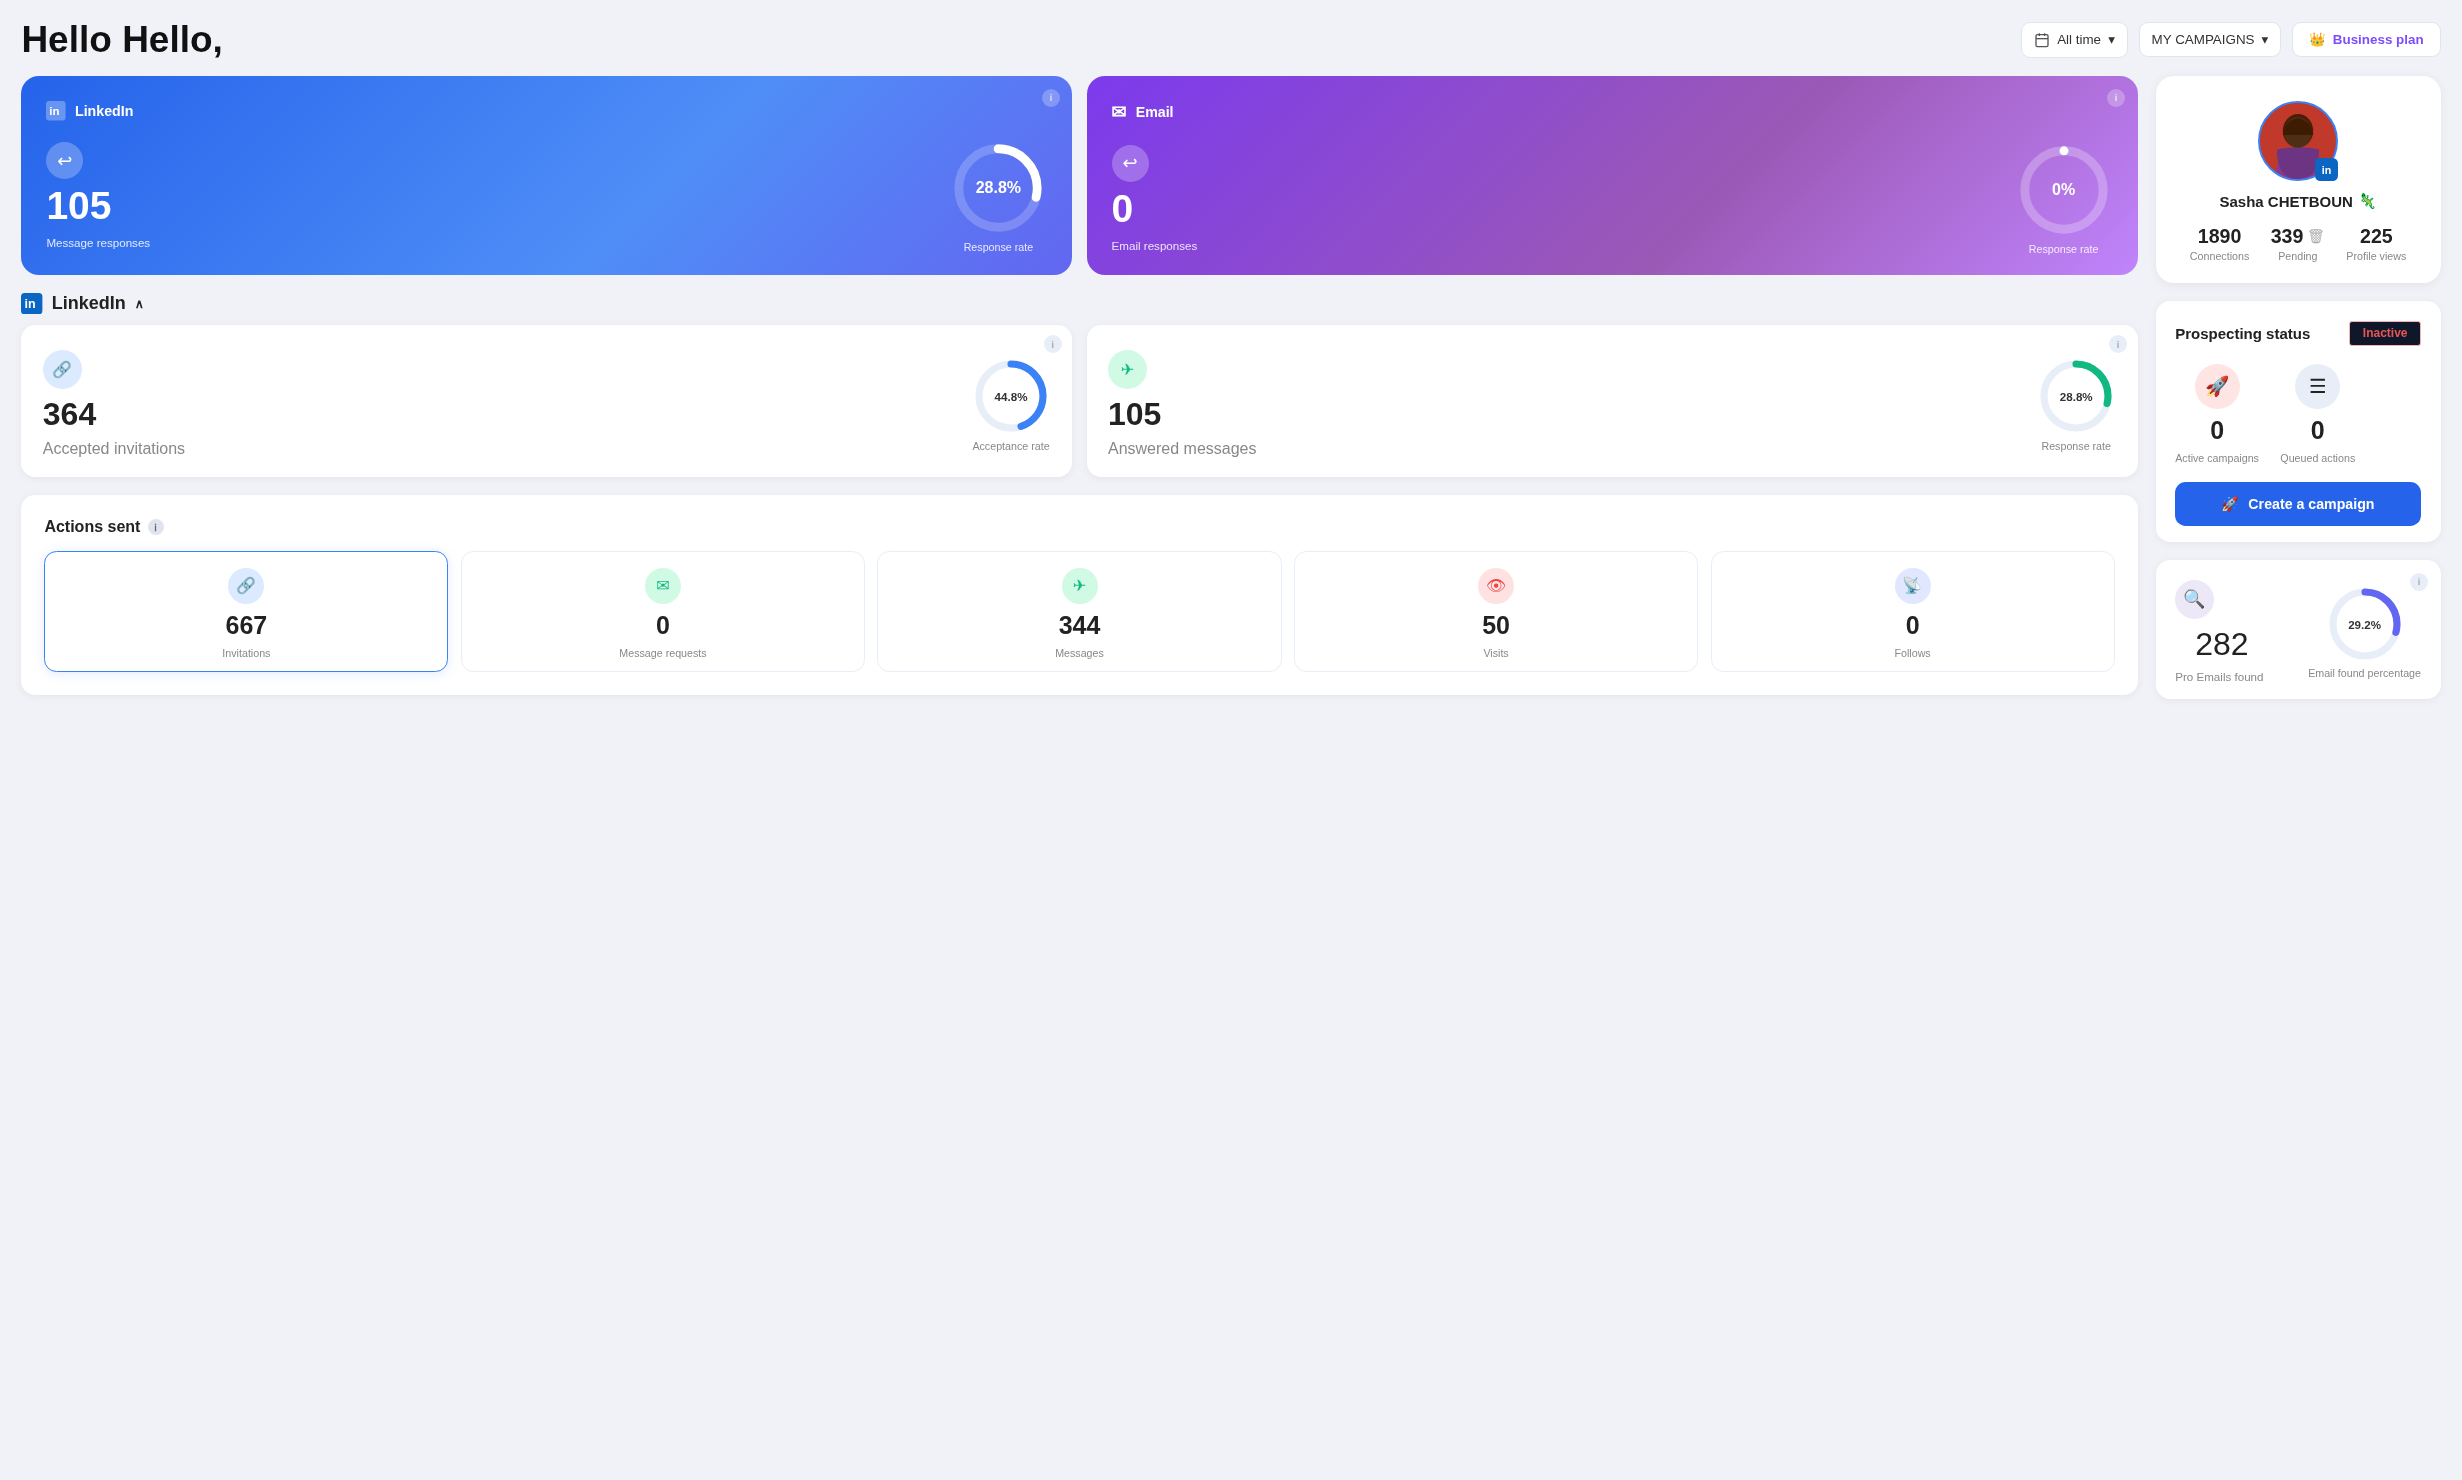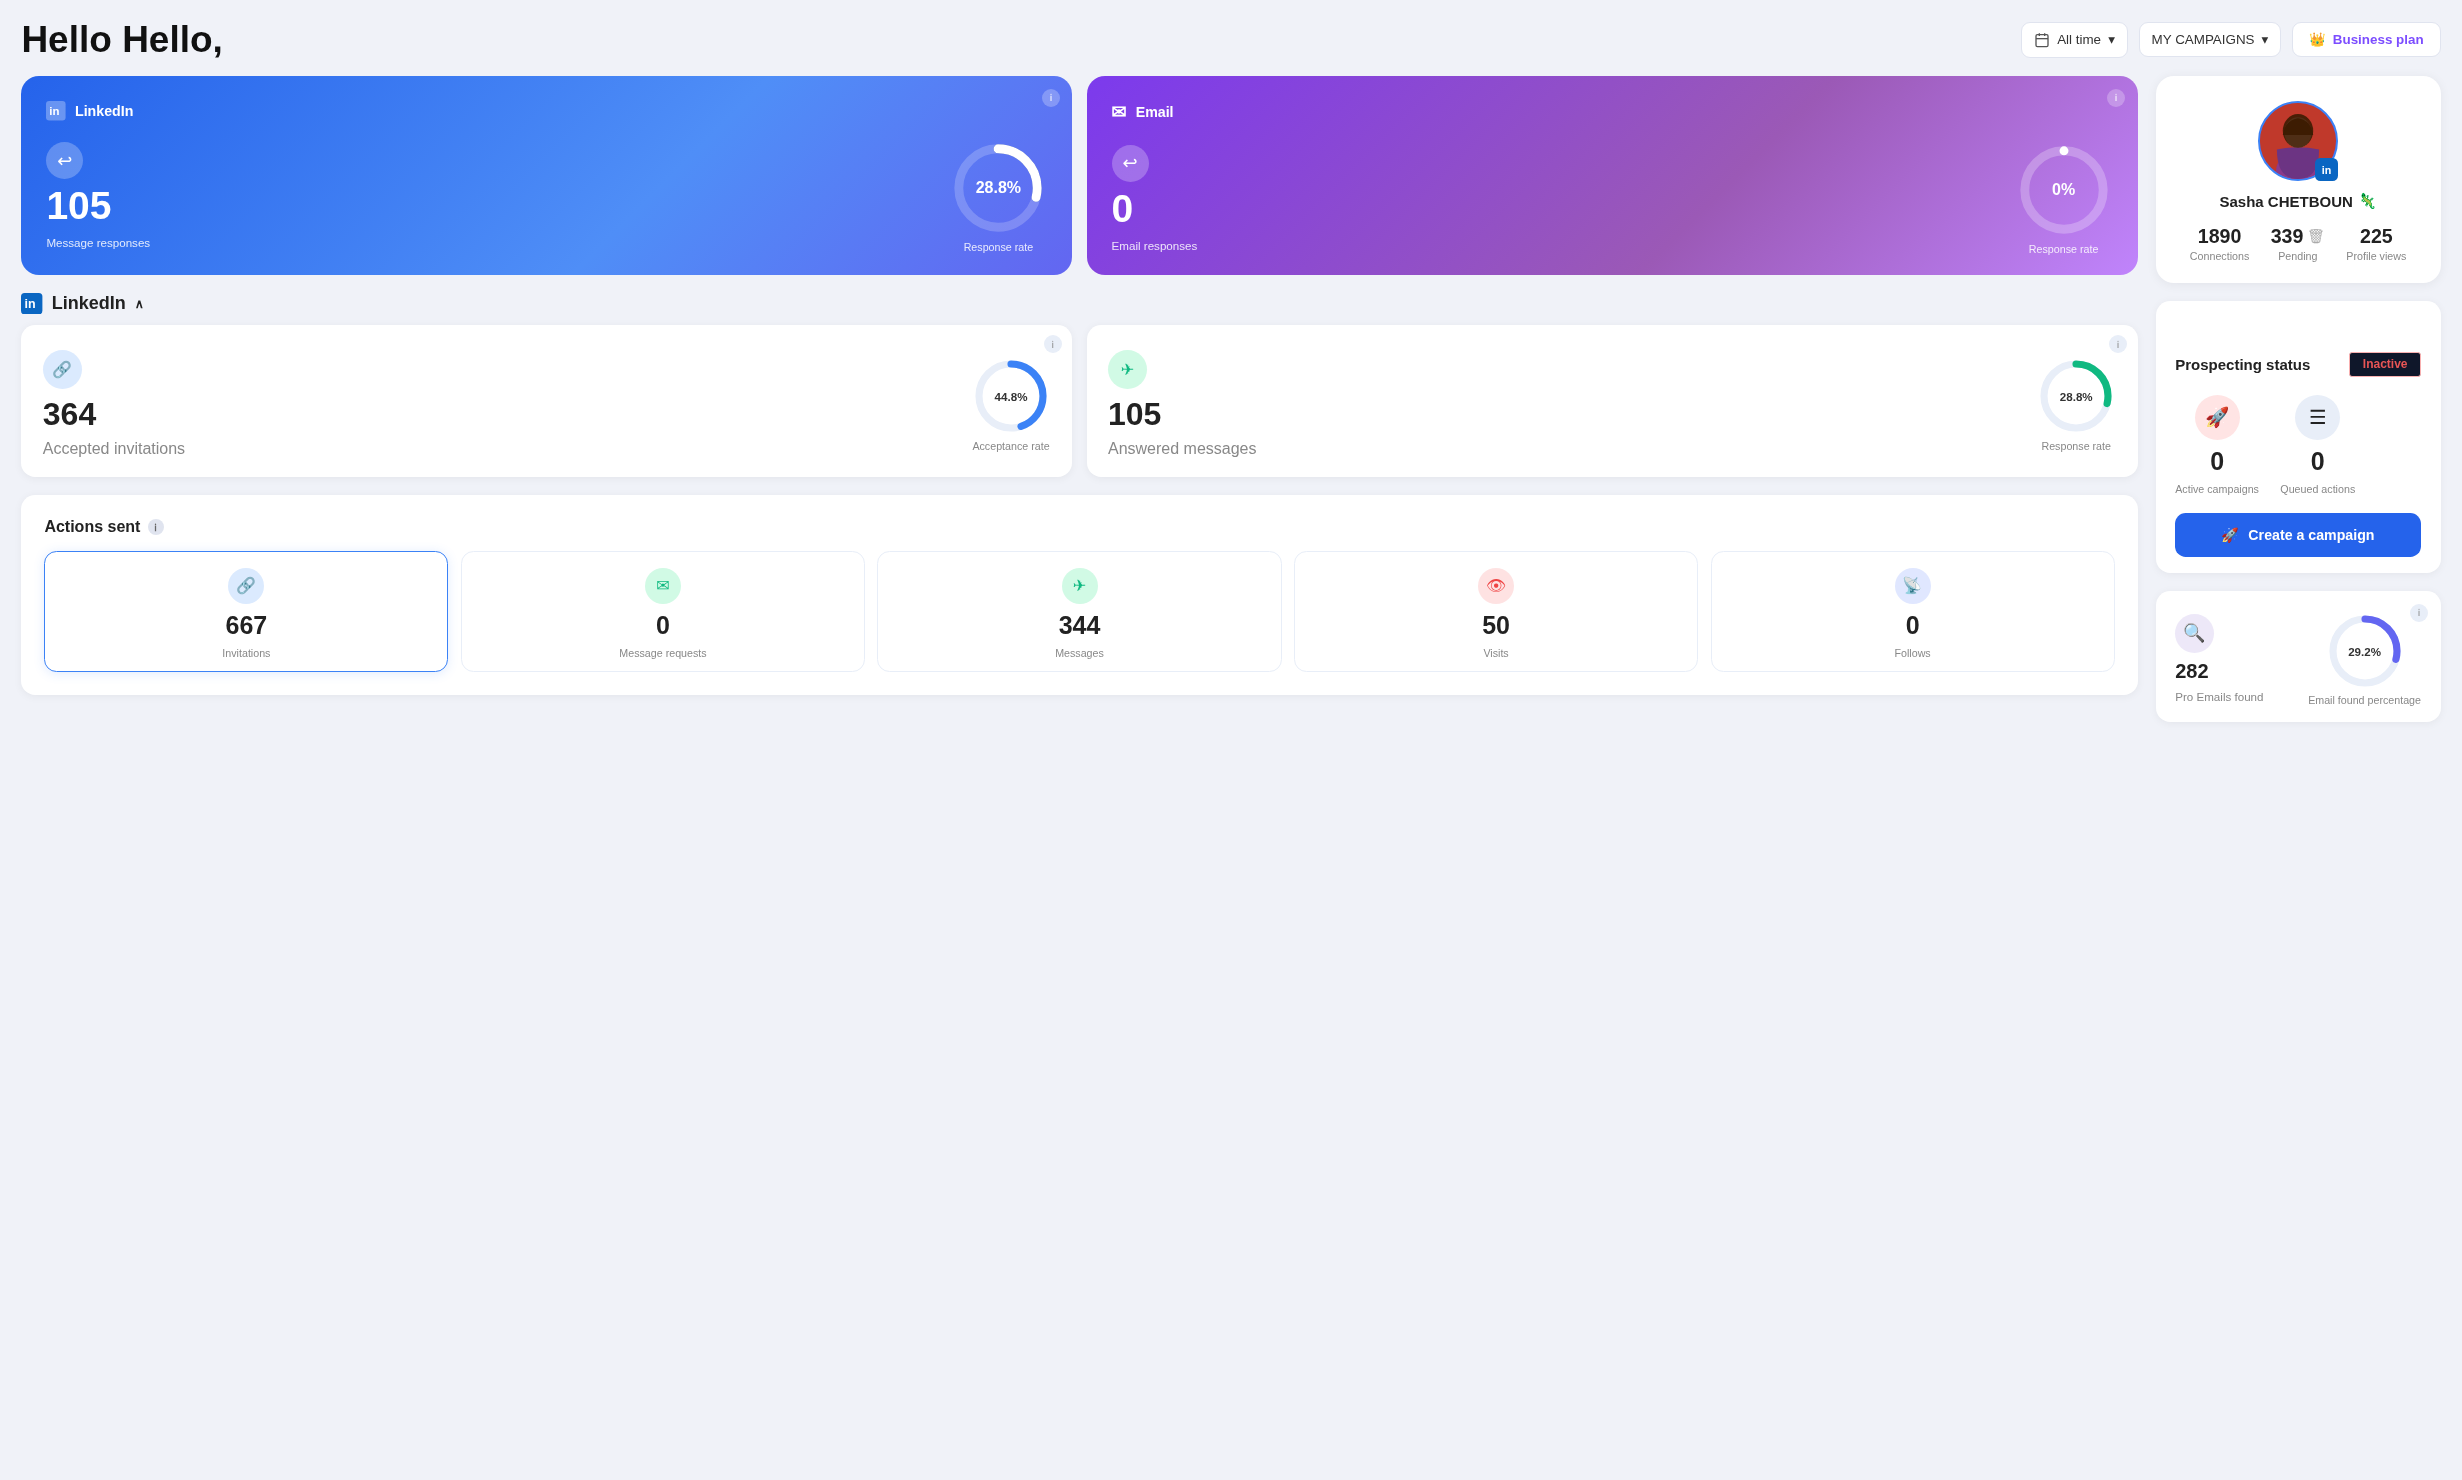--- a/index.html
+++ b/index.html
@@ -397,21 +397,20 @@
       border-radius: 14.2px;
       padding: 19.6px 19.6px 16px;
       box-shadow: 0 1.8px 9px rgba(0,0,0,0.05);
     }
 
     .prospecting-header {
       display: flex;
       align-items: center;
       justify-content: space-between;
       margin-bottom: 18px;
-      margin-top: 31px;
     }
 
     .prospecting-title {
       font-size: 15px;
       font-weight: 700;
     }
 
     .inactive-badge {
       background: #0f172a;
       color: #e85555;
@@ -503,22 +502,23 @@
 
     .pem-icon {
       width: 39px; height: 39px;
       background: #ede8f8;
       border-radius: 50%;
       display: flex; align-items: center; justify-content: center;
       font-size: 18px;
     }
 
     .pem-num {
-      font-size: 20px;
-      font-weight: 700;
+      font-size: 32px;
+      font-weight: 400;
+      margin-left: 20px;
     }
 
     .pem-label {
       font-size: 11.6px;
       color: #888;
     }
 
     .info-circle-dark {
       width: 16px; height: 16px;
       background: #e0e4ef;

